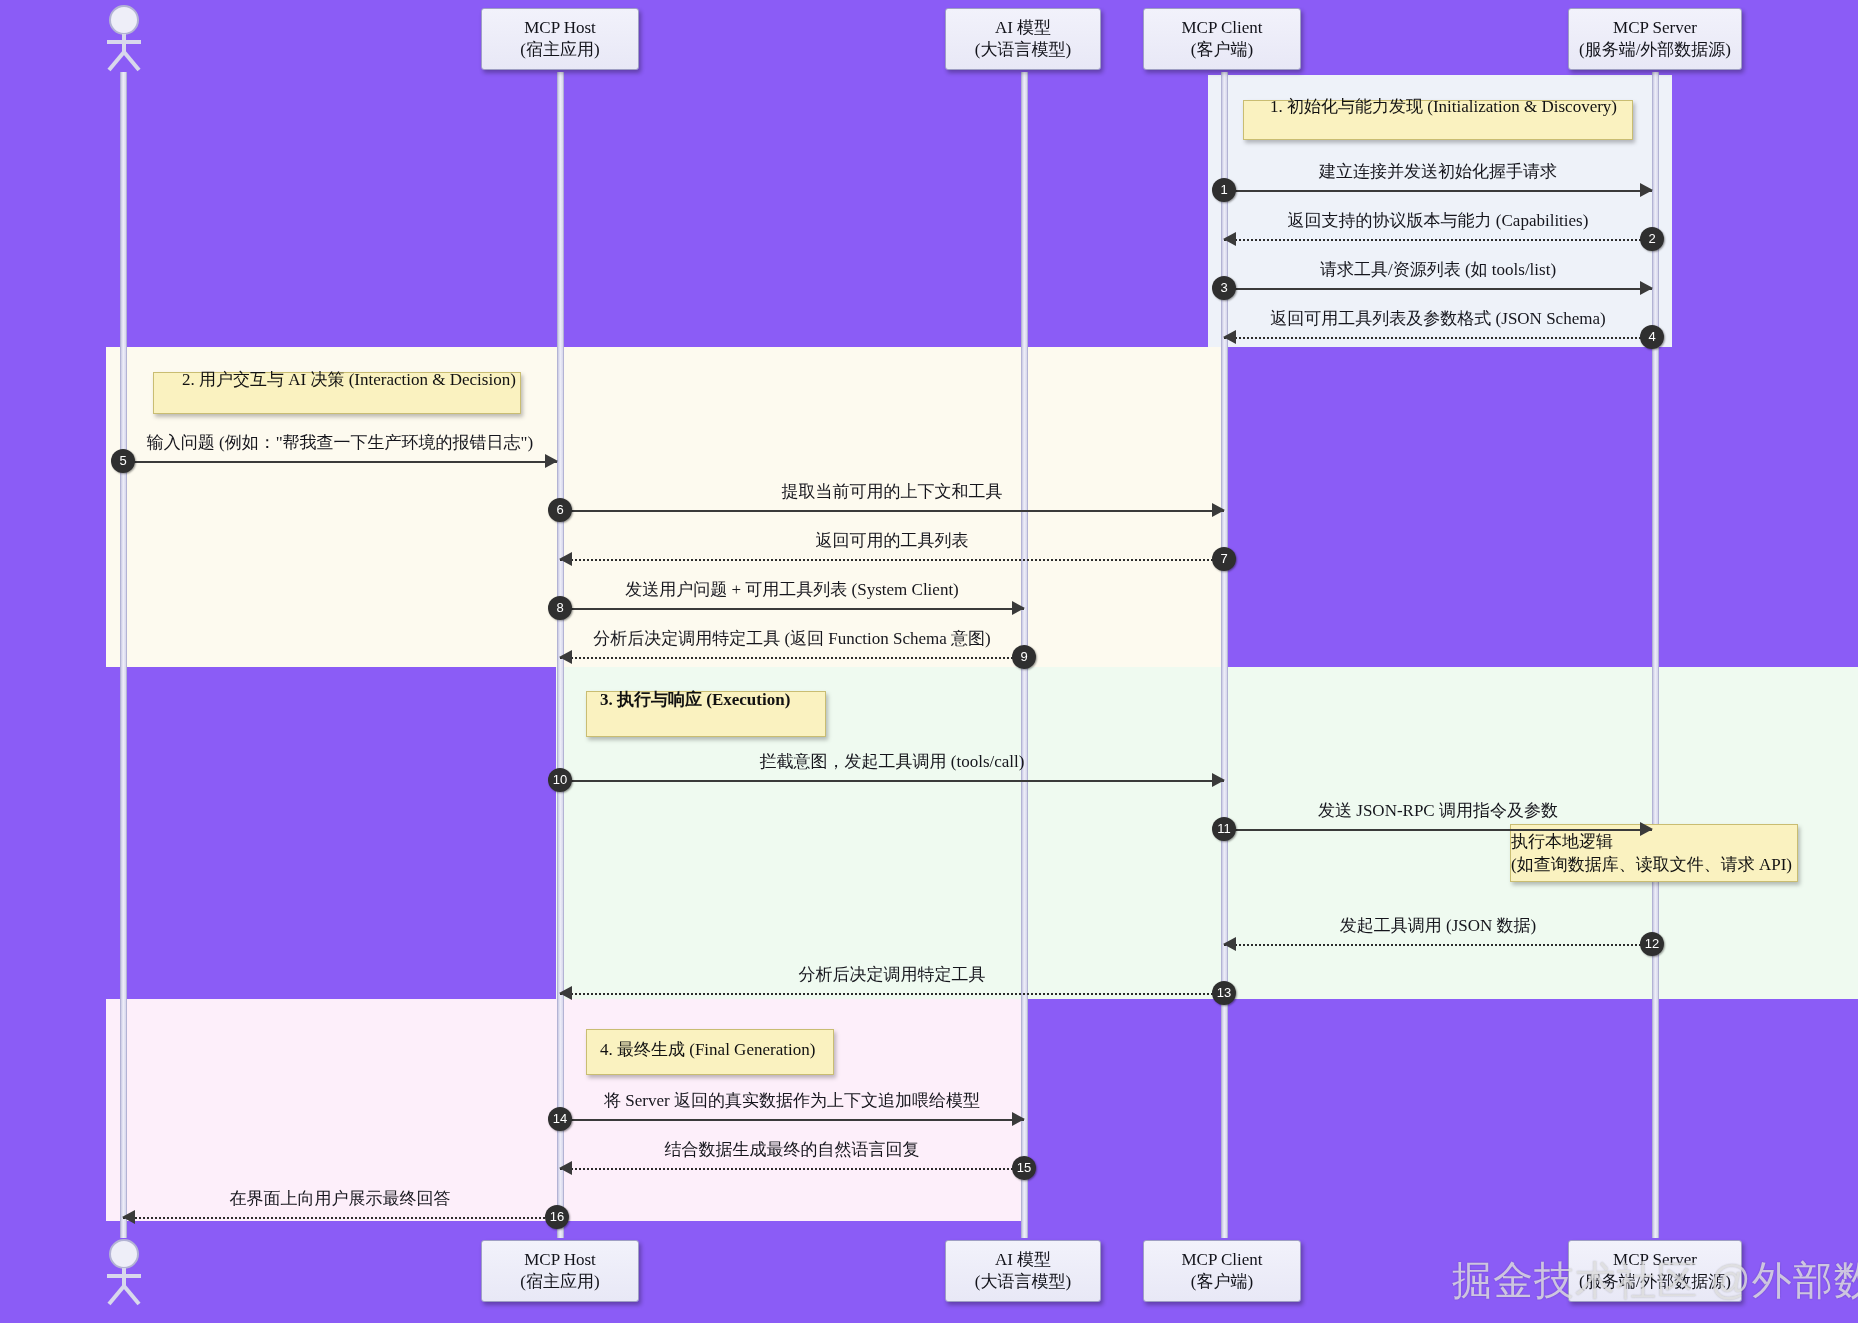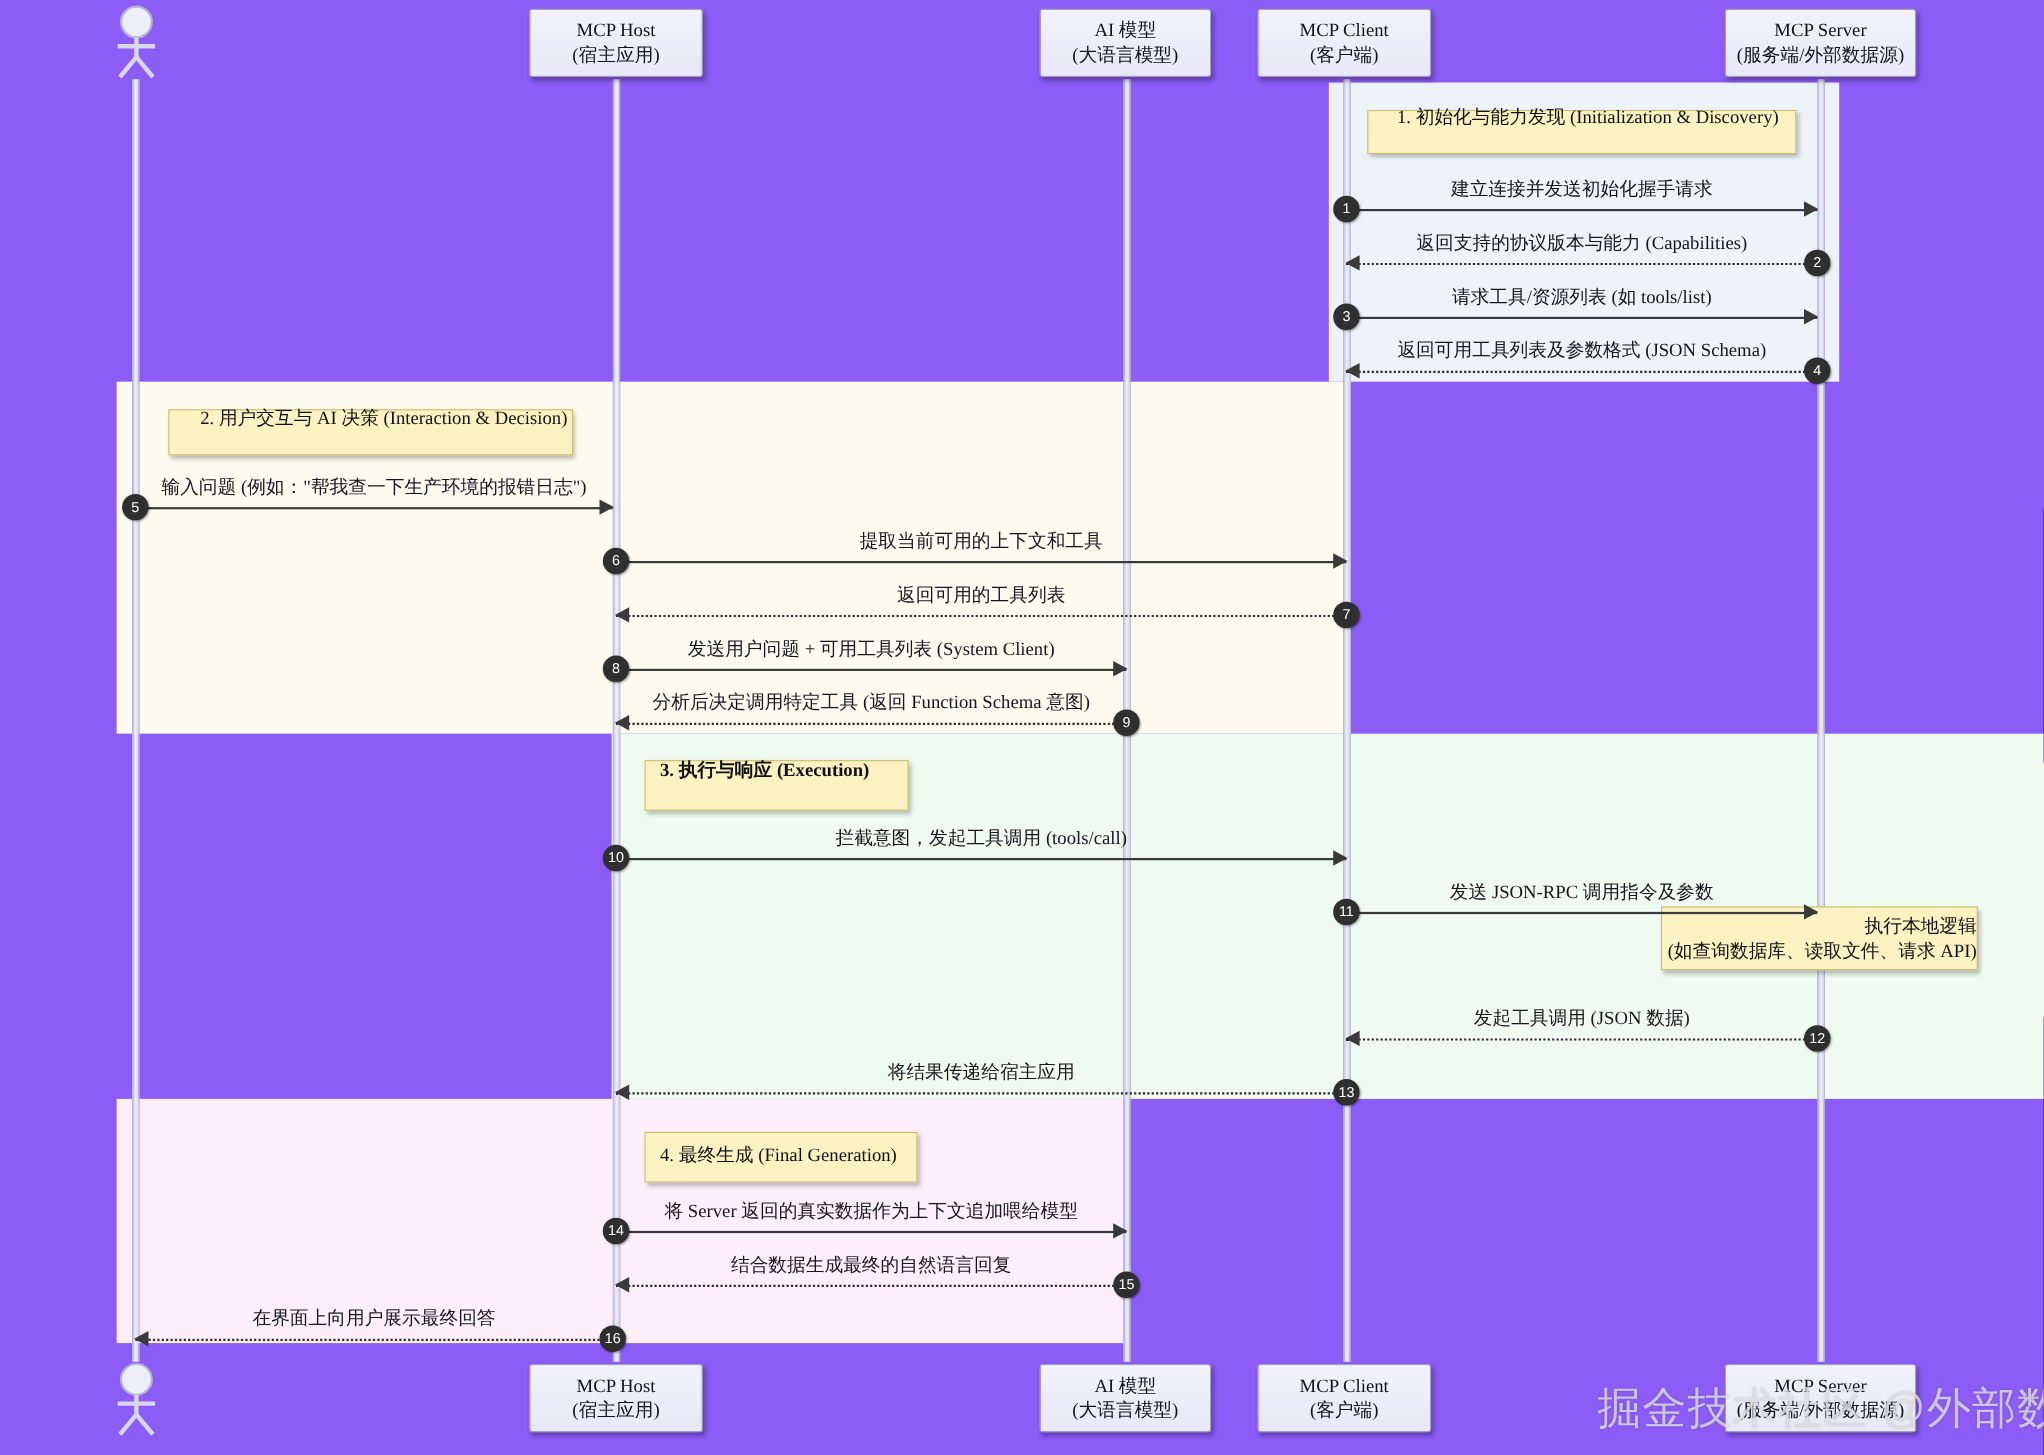--- a/index.html
+++ b/index.html
@@ -111,21 +111,21 @@
   <div class="note" style="left:153px;top:372px;width:368px;height:42px;"></div>
   <div class="note-label" style="left:182px;top:368px;font-size:17px;">2. 用户交互与 AI 决策 (Interaction &amp; Decision)</div>
 
   <div class="note" style="left:586px;top:691px;width:240px;height:46px;"></div>
   <div class="note-label" style="left:600px;top:688px;font-size:17px;font-weight:bold;">3. 执行与响应 (Execution)</div>
 
   <div class="note" style="left:586px;top:1029px;width:248px;height:46px;"></div>
   <div class="note-label" style="left:600px;top:1026px;font-size:17px;margin-top:12px;">4. 最终生成 (Final Generation)</div>
 
   <div class="note" style="left:1510px;top:824px;width:288px;height:58px;
-              display:flex;flex-direction:column;align-items:flex-end;justify-content:center;">
+              display:flex;flex-direction:column;align-items:flex-start;justify-content:center;">
     <div style="font-size:17px;color:#111;white-space:nowrap;">执行本地逻辑</div>
     <div style="font-size:17px;color:#111;white-space:nowrap;">(如查询数据库、读取文件、请求 API)</div>
   </div>
 
   <div class="msg" style="left:1224px;top:190px;width:428px;">
     <div class="mlabel">建立连接并发送初始化握手请求</div>
     <div class="mline"></div>
     <div class="arrowR"></div>
     <div class="seq s-left">1</div>
   </div>
@@ -201,21 +201,21 @@
   </div>
 
   <div class="msg" style="left:1224px;top:944px;width:428px;">
     <div class="mlabel">发起工具调用 (JSON 数据)</div>
     <div class="mline dashed"></div>
     <div class="arrowL"></div>
     <div class="seq s-right">12</div>
   </div>
 
   <div class="msg" style="left:560px;top:993px;width:664px;">
-    <div class="mlabel">将结果传递给宿主应用</div>
+    <div class="mlabel">分析后决定调用特定工具</div>
     <div class="mline dashed"></div>
     <div class="arrowL"></div>
     <div class="seq s-right">13</div>
   </div>
 
   <div class="msg" style="left:560px;top:1119px;width:464px;">
     <div class="mlabel">将 Server 返回的真实数据作为上下文追加喂给模型</div>
     <div class="mline"></div>
     <div class="arrowR"></div>
     <div class="seq s-left">14</div>

